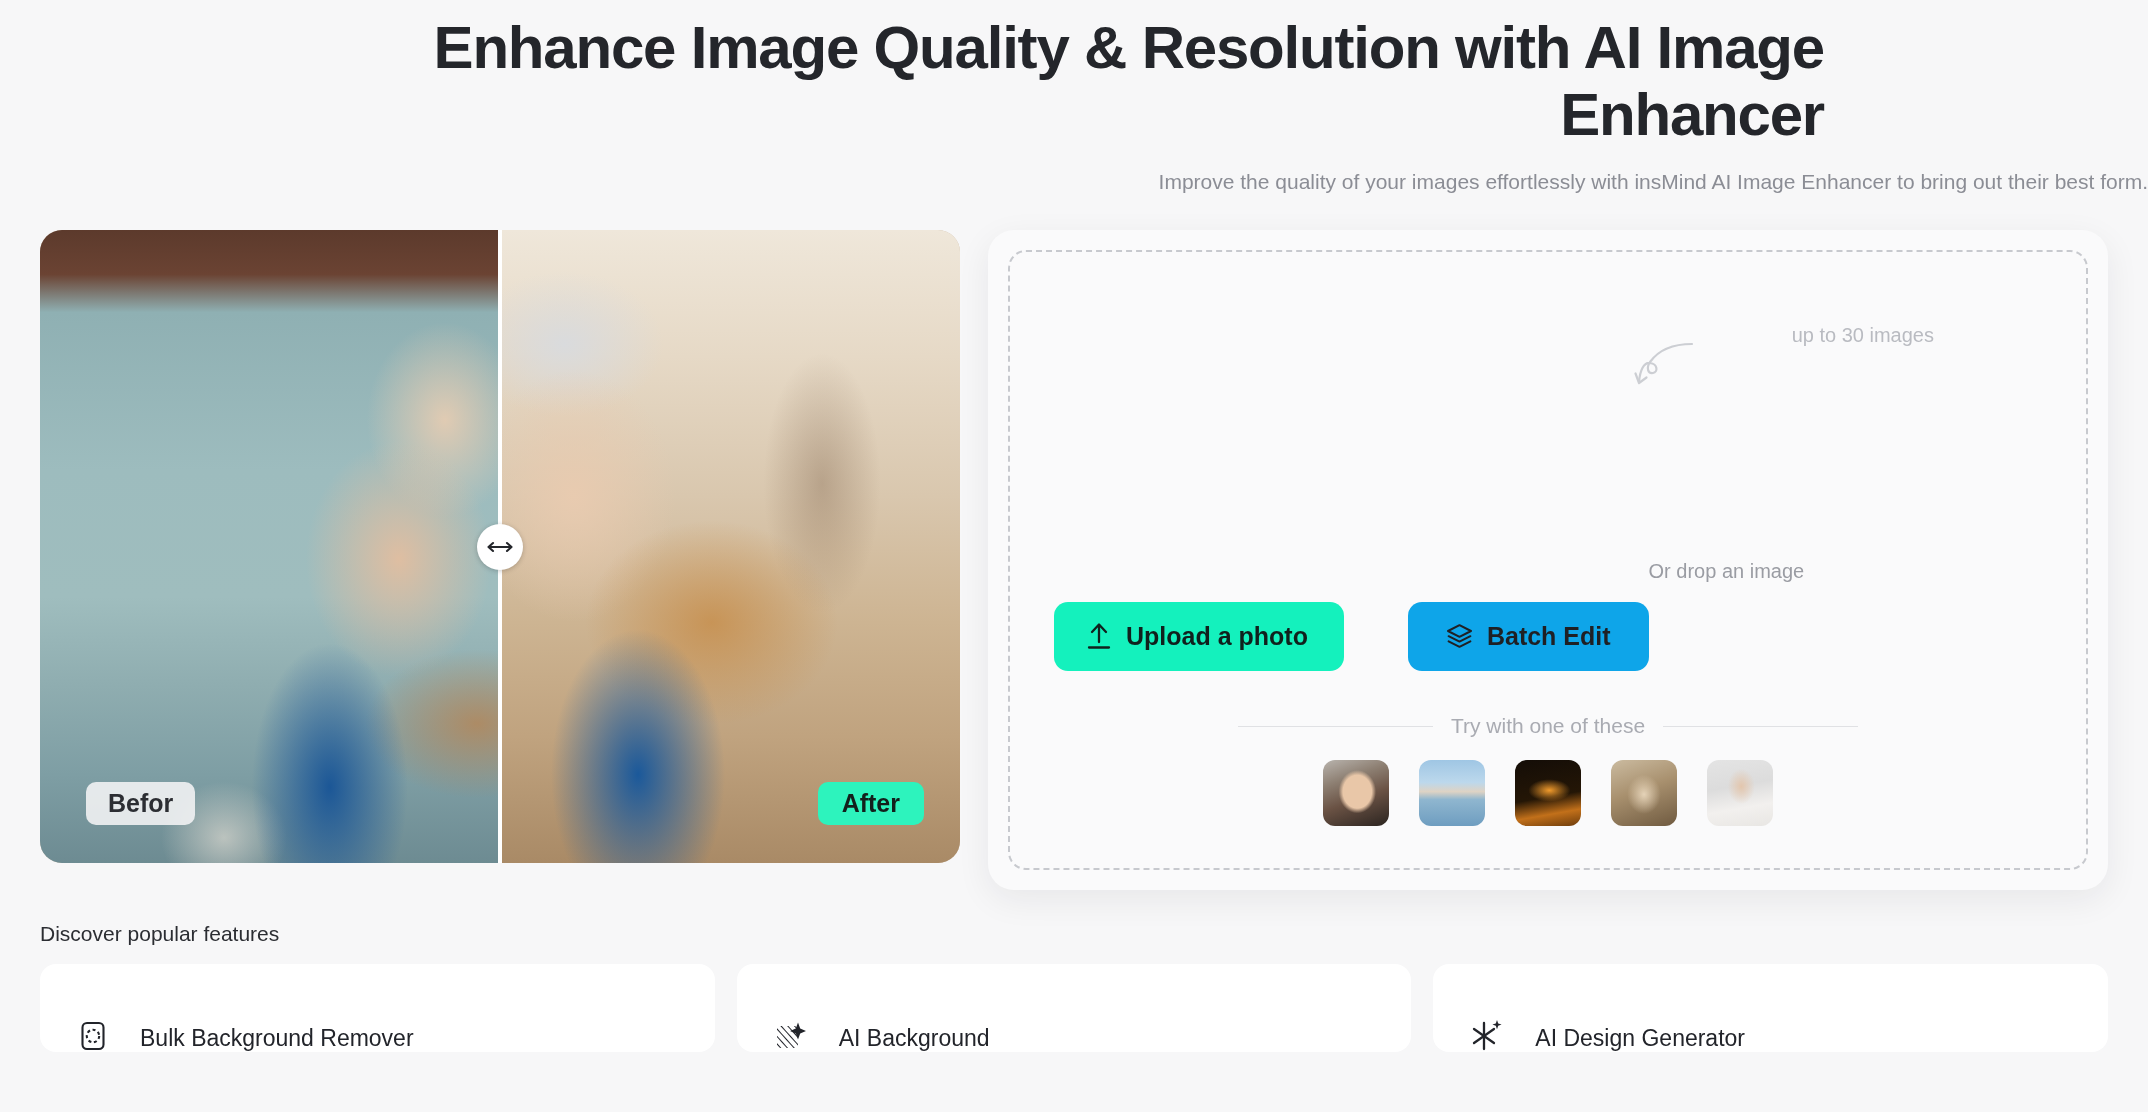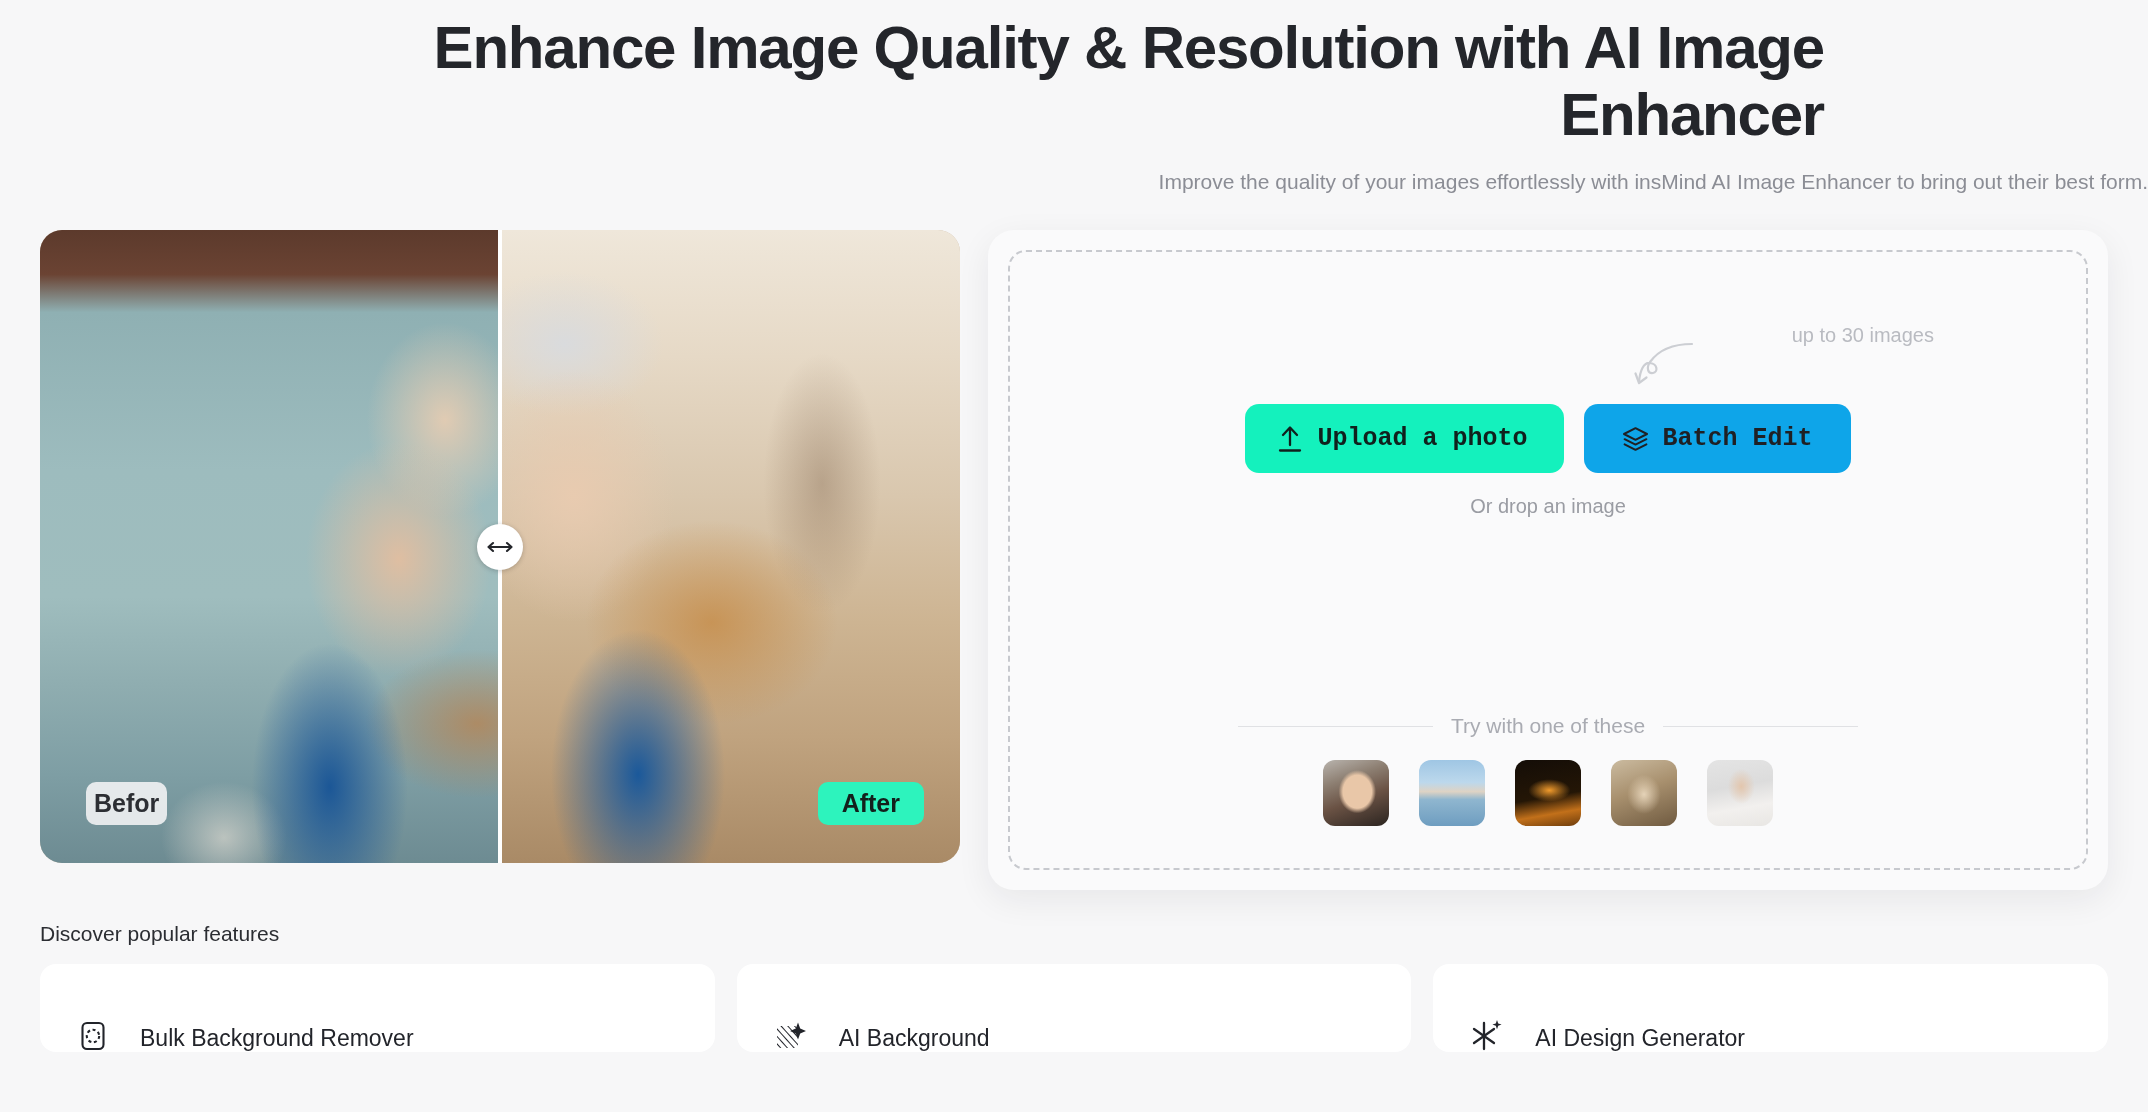--- a/index.html
+++ b/index.html
@@ -112,21 +112,21 @@
     z-index: 6;
     box-shadow: 0 1px 5px rgba(0,0,0,.22);
   }
   .badge-before {
     position: absolute;
     left: 46px; bottom: 38px;
     background: rgba(244,244,245,.88);
     color: #2c2e33;
     font-size: 25px;
     font-weight: 700;
-    padding: 7px 8px;
+    padding: 7px 22px;
     border-radius: 10px;
     z-index: 7;
   }
   .badge-after {
     position: absolute;
     right: 36px; bottom: 38px;
     background: #2df3bd;
     color: #13201c;
     font-size: 25px;
     font-weight: 700;
@@ -144,21 +144,21 @@
     box-shadow: 0 10px 34px rgba(30,32,40,.07);
     padding: 20px;
     position: relative;
   }
   .dropzone {
     position: relative;
     width: 100%; height: 100%;
     border: 2px dashed #c7c9ce;
     border-radius: 18px;
     display: flex;
-    flex-direction: column;
+    flex-direction: row;
     align-items: center;
   }
 
   .hint-wrap {
     position: absolute;
     right: 152px; top: 72px;
     width: 300px;
     height: 74px;
   }
   .hint-text {
@@ -177,21 +177,22 @@
   }
   .btn {
     display: flex;
     align-items: center;
     gap: 14px;
     border: none;
     border-radius: 14px;
     font-size: 25px;
     font-weight: 700;
     cursor: pointer;
-    font-family: Liberation Mono, monospace;
+    font-family: Liberation Sans, sans-serif;
+    margin-left: 44px;
   }
   .btn-upload {
     background: #14f1bd;
     color: #10211d;
     padding: 20px 36px 20px 32px;
   }
   .btn-batch {
     background: #0ea5e9;
     color: #1f2024;
     padding: 20px 38px;

